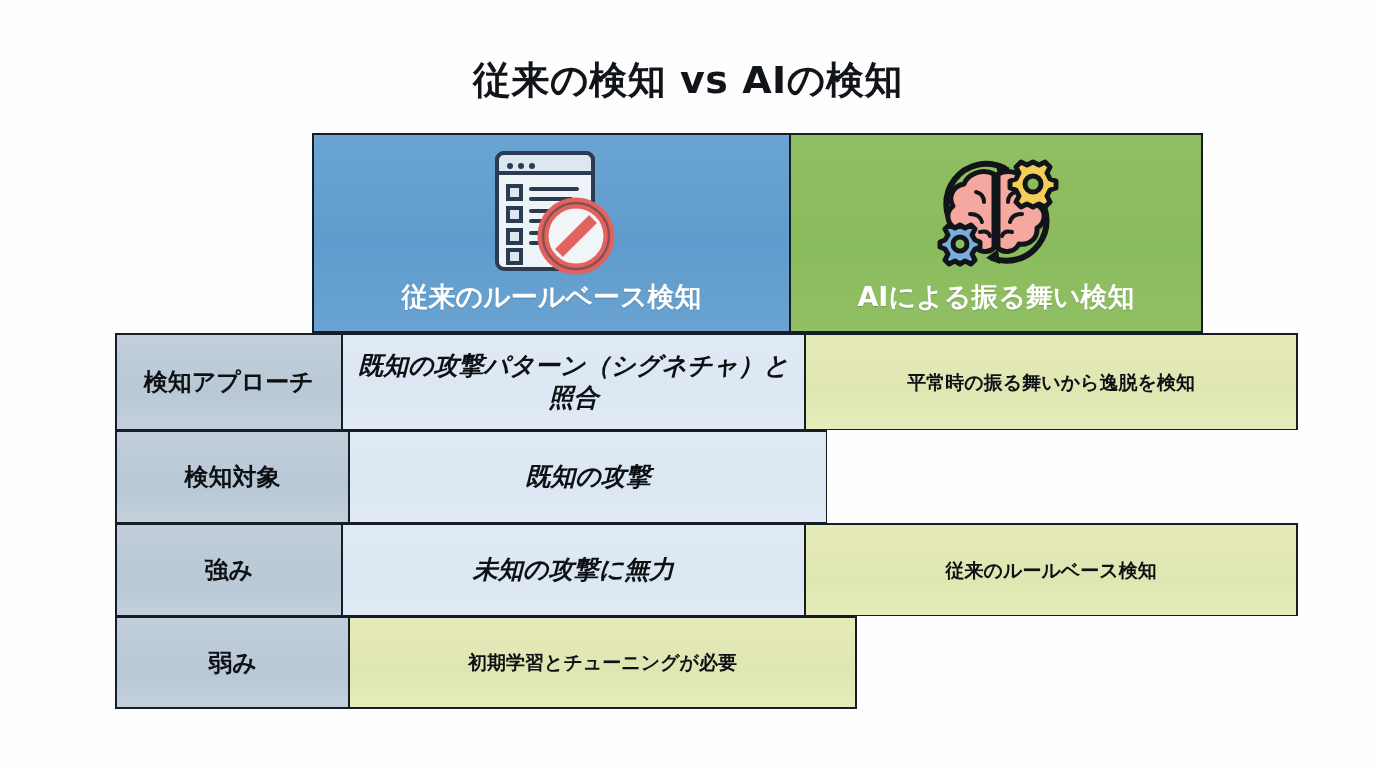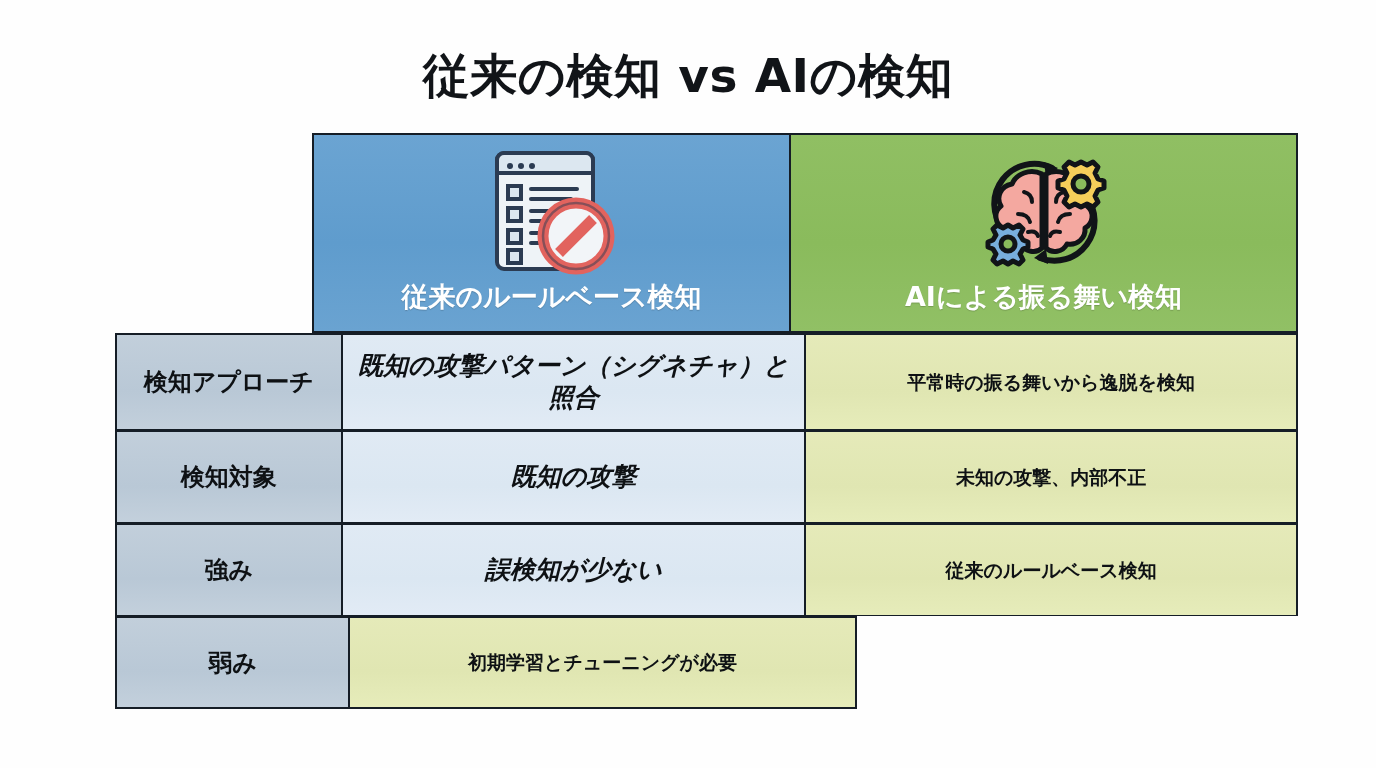--- a/index.html
+++ b/index.html
@@ -17,25 +17,25 @@
 
   .slide {
     position: absolute;
     inset: 0;
     background: #fefefe;
   }
 
   
   .slide-title {
     position: absolute;
-    top: 50px;
+    top: 60px;
     left: 0;
     width: 1376px;
     text-align: center;
-    font-size: 47px;
+    font-size: 38px;
     font-weight: bold;
     color: #111418;
     letter-spacing: 0.5px;
     line-height: 1.1;
     white-space: nowrap;
   }
 
   
   .table-wrap {
     position: absolute;
@@ -63,21 +63,21 @@
     align-items: center;
     justify-content: flex-end;
     overflow: hidden;
   }
   .head-cell.blue {
     width: 478px;    
     background: linear-gradient(180deg, #6ba4d2 0%, #5f9ccd 55%, #6aa3d1 100%);
     border-right-width: 1px;
   }
   .head-cell.green {
-    width: 508px;    
+    width: 413px;    
     background: linear-gradient(180deg, #90bf63 0%, #8abb5c 55%, #91c065 100%);
     border-left-width: 1px;
   }
   .head-icon {
     position: absolute;
     top: 8px;
     left: 0;
     right: 0;
     height: 135px;
     display: flex;
@@ -241,31 +241,28 @@
         </div>
       </div>
 
       <div class="row">
         <div class="cell c1">
           <span class="cell-text">検知対象</span>
         </div>
         <div class="cell c2">
           <span class="cell-text">既知の攻撃</span>
         </div>
-        <div class="cell c3">
-          <span class="cell-text">未知の攻撃、内部不正</span>
-        </div>
       </div>
 
       <div class="row">
         <div class="cell c1">
           <span class="cell-text">強み</span>
         </div>
         <div class="cell c2">
-          <span class="cell-text">誤検知が少ない</span>
+          <span class="cell-text">未知の攻撃に無力</span>
         </div>
         <div class="cell c3">
           <span class="cell-text">従来のルールベース検知</span>
         </div>
       </div>
 
       <div class="row">
         <div class="cell c1">
           <span class="cell-text">弱み</span>
         </div>

